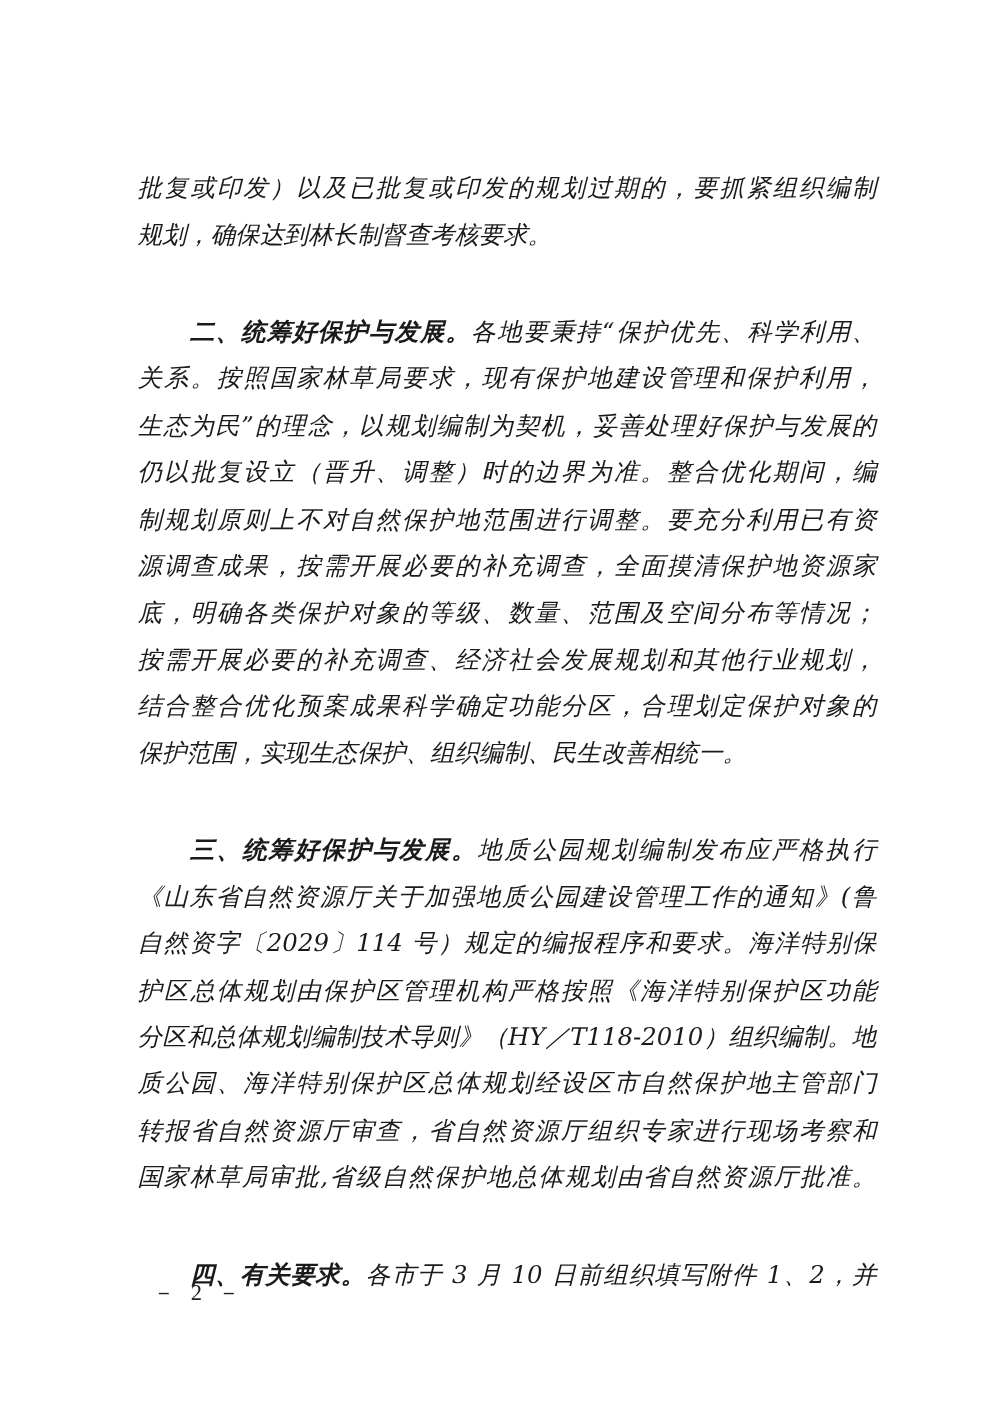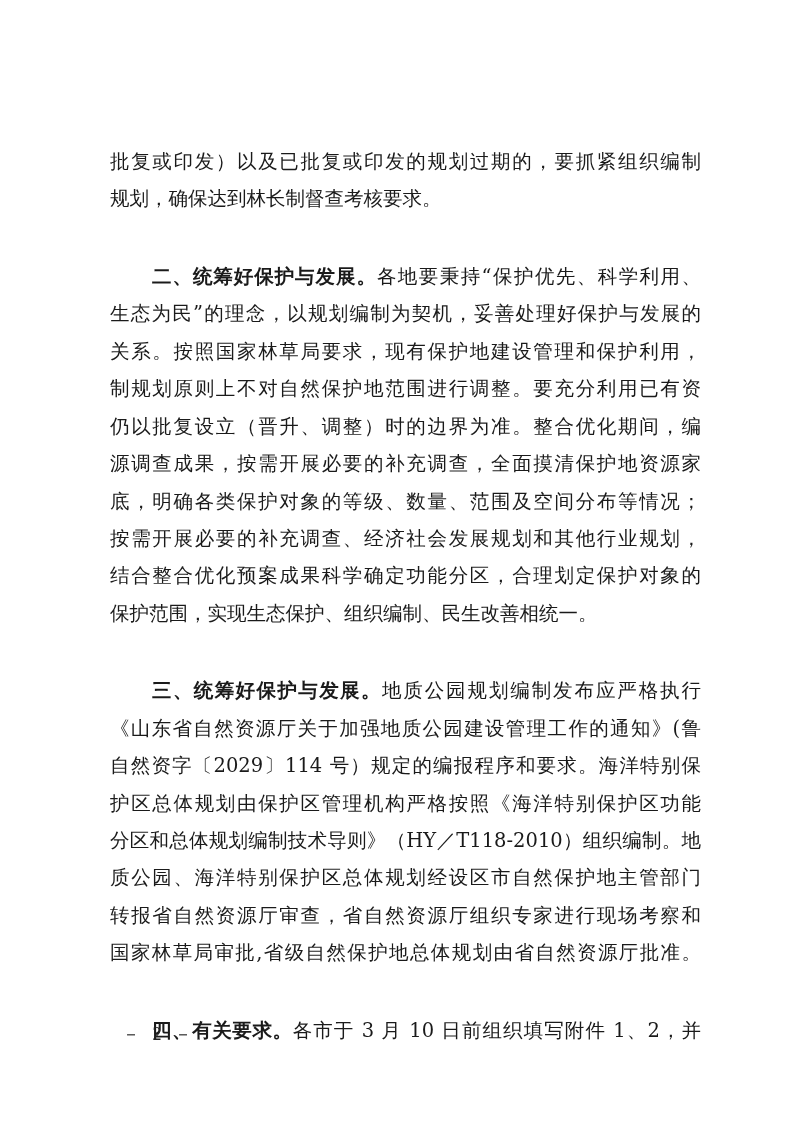--- a/index.html
+++ b/index.html
@@ -19,22 +19,23 @@
     position: absolute;
     left: 0;
     top: 0;
     width: 800px;
     height: 1132px;
     background: #ffffff;
   }
   .body-text {
     position: absolute;
     left: 110px;
-    top: 143px;
+    top: 132px;
     width: 591px;
+    font-style: italic;
   }
   .line {
     height: 37.45px;
     line-height: 37.45px;
     font-size: 19.5px;
     white-space: nowrap;
     text-align: justify;
     text-align-last: justify;
     overflow: visible;
   }
@@ -61,24 +62,24 @@
   }
 </style>
 </head>
 <body>
 
 <div class="page">
   <div class="body-text">
     <div class="line">批复或印发）以及已批复或印发的规划过期的，要抓紧组织编制</div>
     <div class="line last">规划，确保达到林长制督查考核要求。</div>
     <div class="line indent"><span class="heading">二、统筹好保护与发展。</span><span>各地要秉持“保护优先、科学利用、</span></div>
+    <div class="line">关系。按照国家林草局要求，现有保护地建设管理和保护利用，</div>
     <div class="line">生态为民”的理念，以规划编制为契机，妥善处理好保护与发展的</div>
-    <div class="line">关系。按照国家林草局要求，现有保护地建设管理和保护利用，</div>
+    <div class="line">仍以批复设立（晋升、调整）时的边界为准。整合优化期间，编</div>
     <div class="line">制规划原则上不对自然保护地范围进行调整。要充分利用已有资</div>
-    <div class="line">仍以批复设立（晋升、调整）时的边界为准。整合优化期间，编</div>
     <div class="line">源调查成果，按需开展必要的补充调查，全面摸清保护地资源家</div>
     <div class="line">底，明确各类保护对象的等级、数量、范围及空间分布等情况；</div>
     <div class="line">按需开展必要的补充调查、经济社会发展规划和其他行业规划，</div>
     <div class="line">结合整合优化预案成果科学确定功能分区，合理划定保护对象的</div>
     <div class="line last">保护范围，实现生态保护、组织编制、民生改善相统一。</div>
     <div class="line indent"><span class="heading">三、统筹好保护与发展。</span><span>地质公园规划编制发布应严格执行</span></div>
     <div class="line">《山东省自然资源厅关于加强地质公园建设管理工作的通知》(鲁</div>
     <div class="line">自然资字〔2029〕114 号）规定的编报程序和要求。海洋特别保</div>
     <div class="line">护区总体规划由保护区管理机构严格按照《海洋特别保护区功能</div>
     <div class="line">分区和总体规划编制技术导则》（HY／T118-2010）组织编制。地</div>

